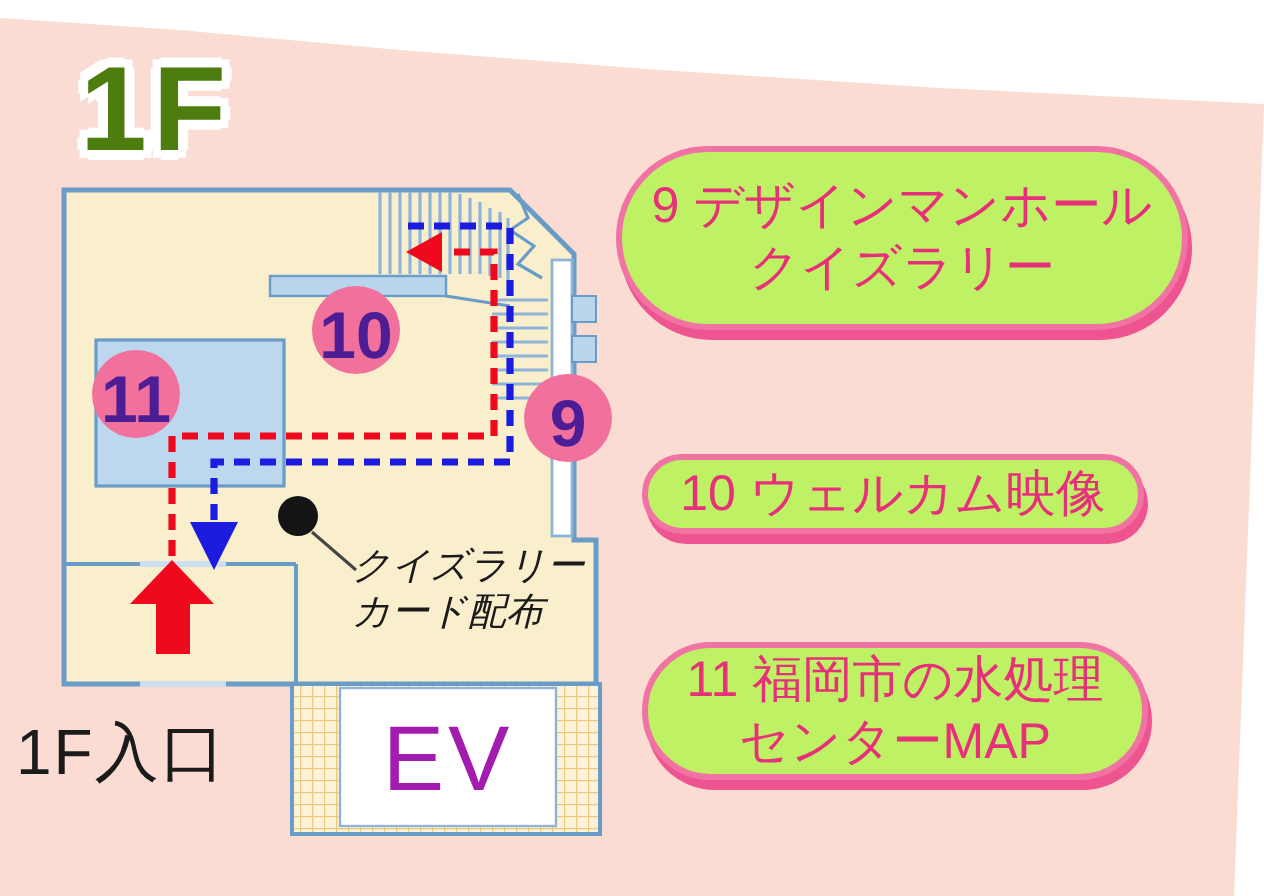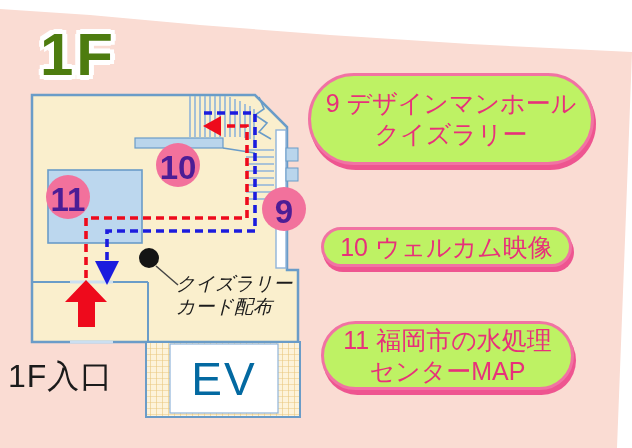--- a/index.html
+++ b/index.html
@@ -14,21 +14,21 @@
     text-shadow:-4px -4px 0 #fff,4px -4px 0 #fff,-4px 4px 0 #fff,4px 4px 0 #fff,
                 -5px 0 0 #fff,5px 0 0 #fff,0 -5px 0 #fff,0 5px 0 #fff;}
 
   svg.plan{position:absolute;left:0;top:0;}
 
   .map-label{position:absolute;color:#1b1b1b;}
   .label-2f{left:98px;top:100px;font-size:31px;letter-spacing:1px;}
   .label-entrance{left:8px;top:355px;font-size:32px;letter-spacing:1px;}
   .label-quiz{left:176px;top:272px;font-size:19px;line-height:23px;font-style:italic;}
   .label-ev{left:170px;top:344px;width:108px;height:69px;display:flex;align-items:center;justify-content:center;
-    font-size:46px;color:#0369a1;letter-spacing:2px;}
+    font-size:46px;color:#a21caf;letter-spacing:2px;}
 
   .marker{position:absolute;width:44px;height:44px;border-radius:50%;background:#F2719C;
     color:#4c1d95;font-size:33px;font-weight:bold;display:flex;align-items:flex-end;justify-content:center;}
   .marker-9{left:262px;top:187px;}
   .marker-10{left:156px;top:143px;}
   .marker-11{left:46px;top:175px;}
 
   .pill{position:absolute;box-sizing:border-box;background:#bef264;border:3px solid #F173A3;
     border-radius:52px;box-shadow:2px 5px 0 #EE5590;
     display:flex;flex-direction:column;justify-content:center;align-items:center;

